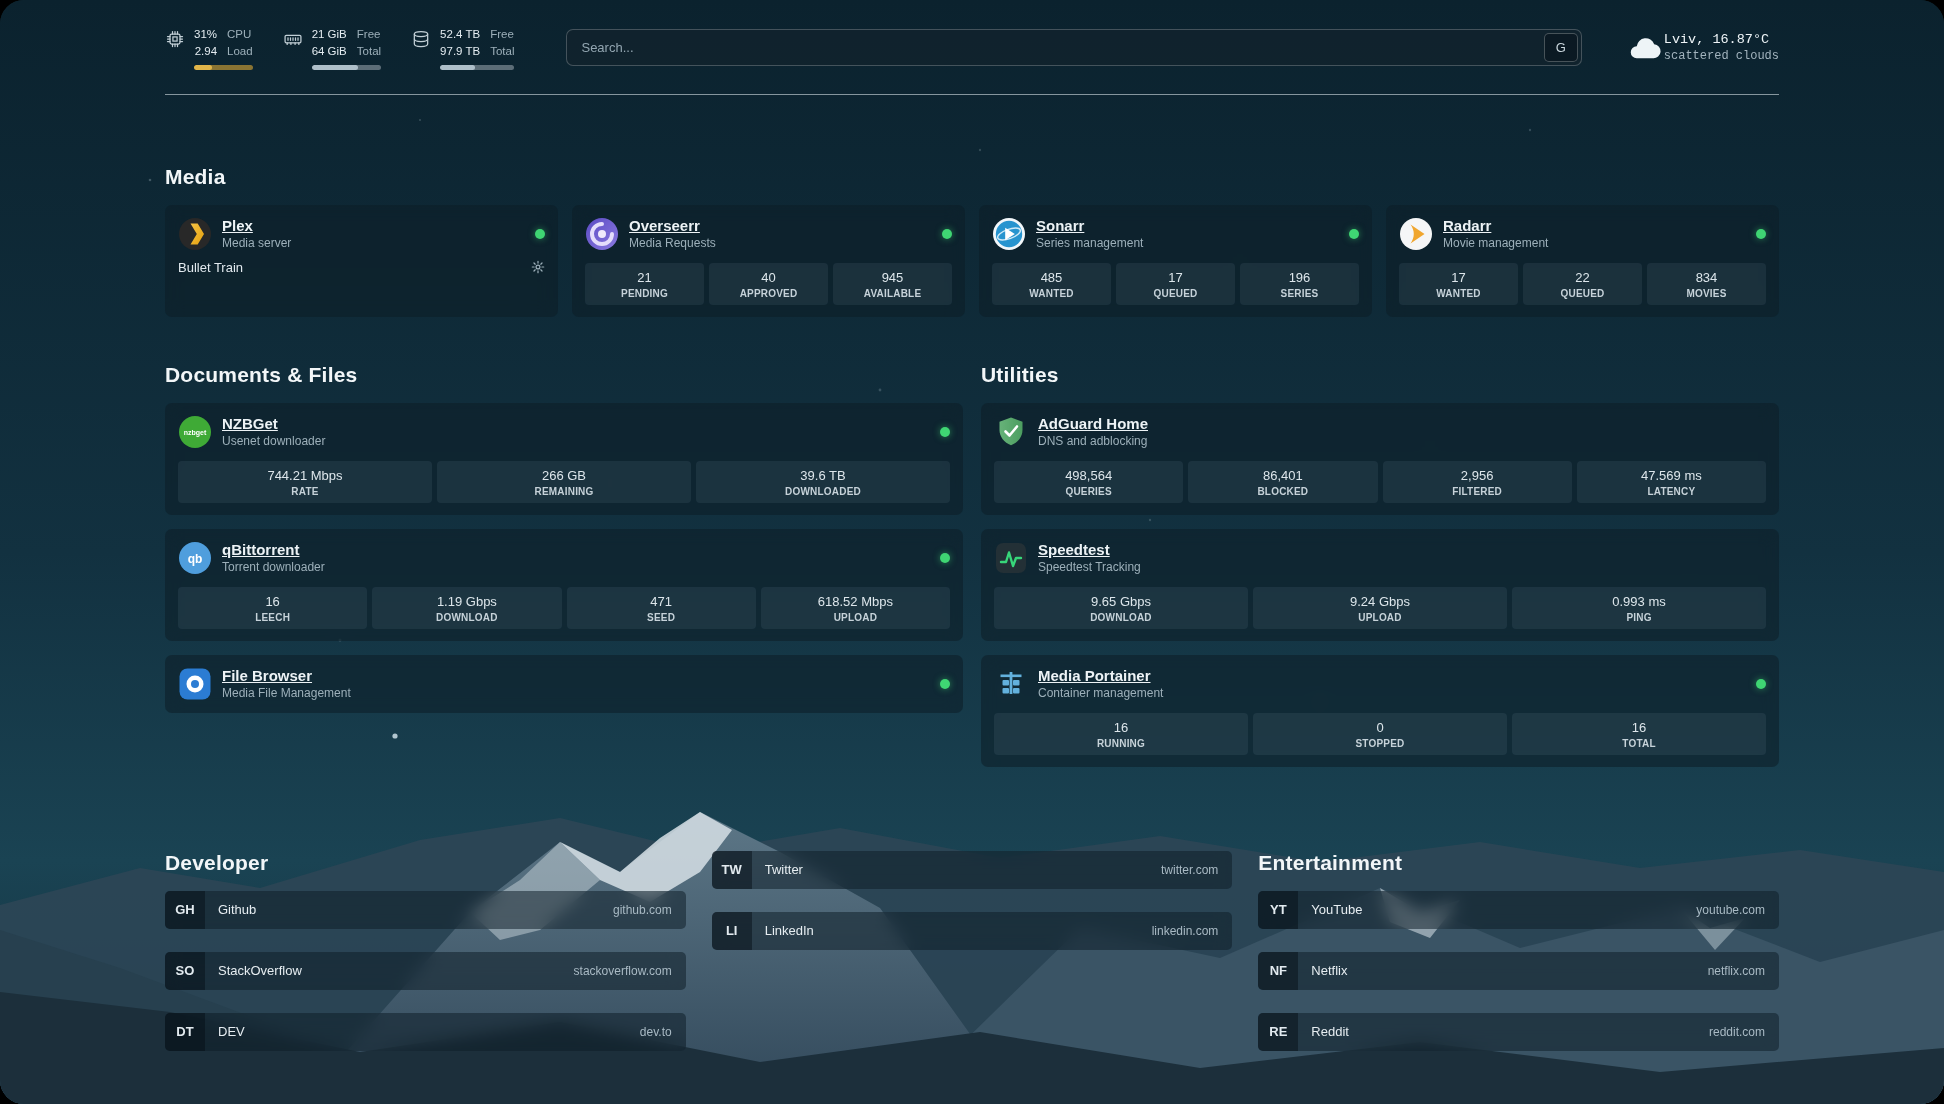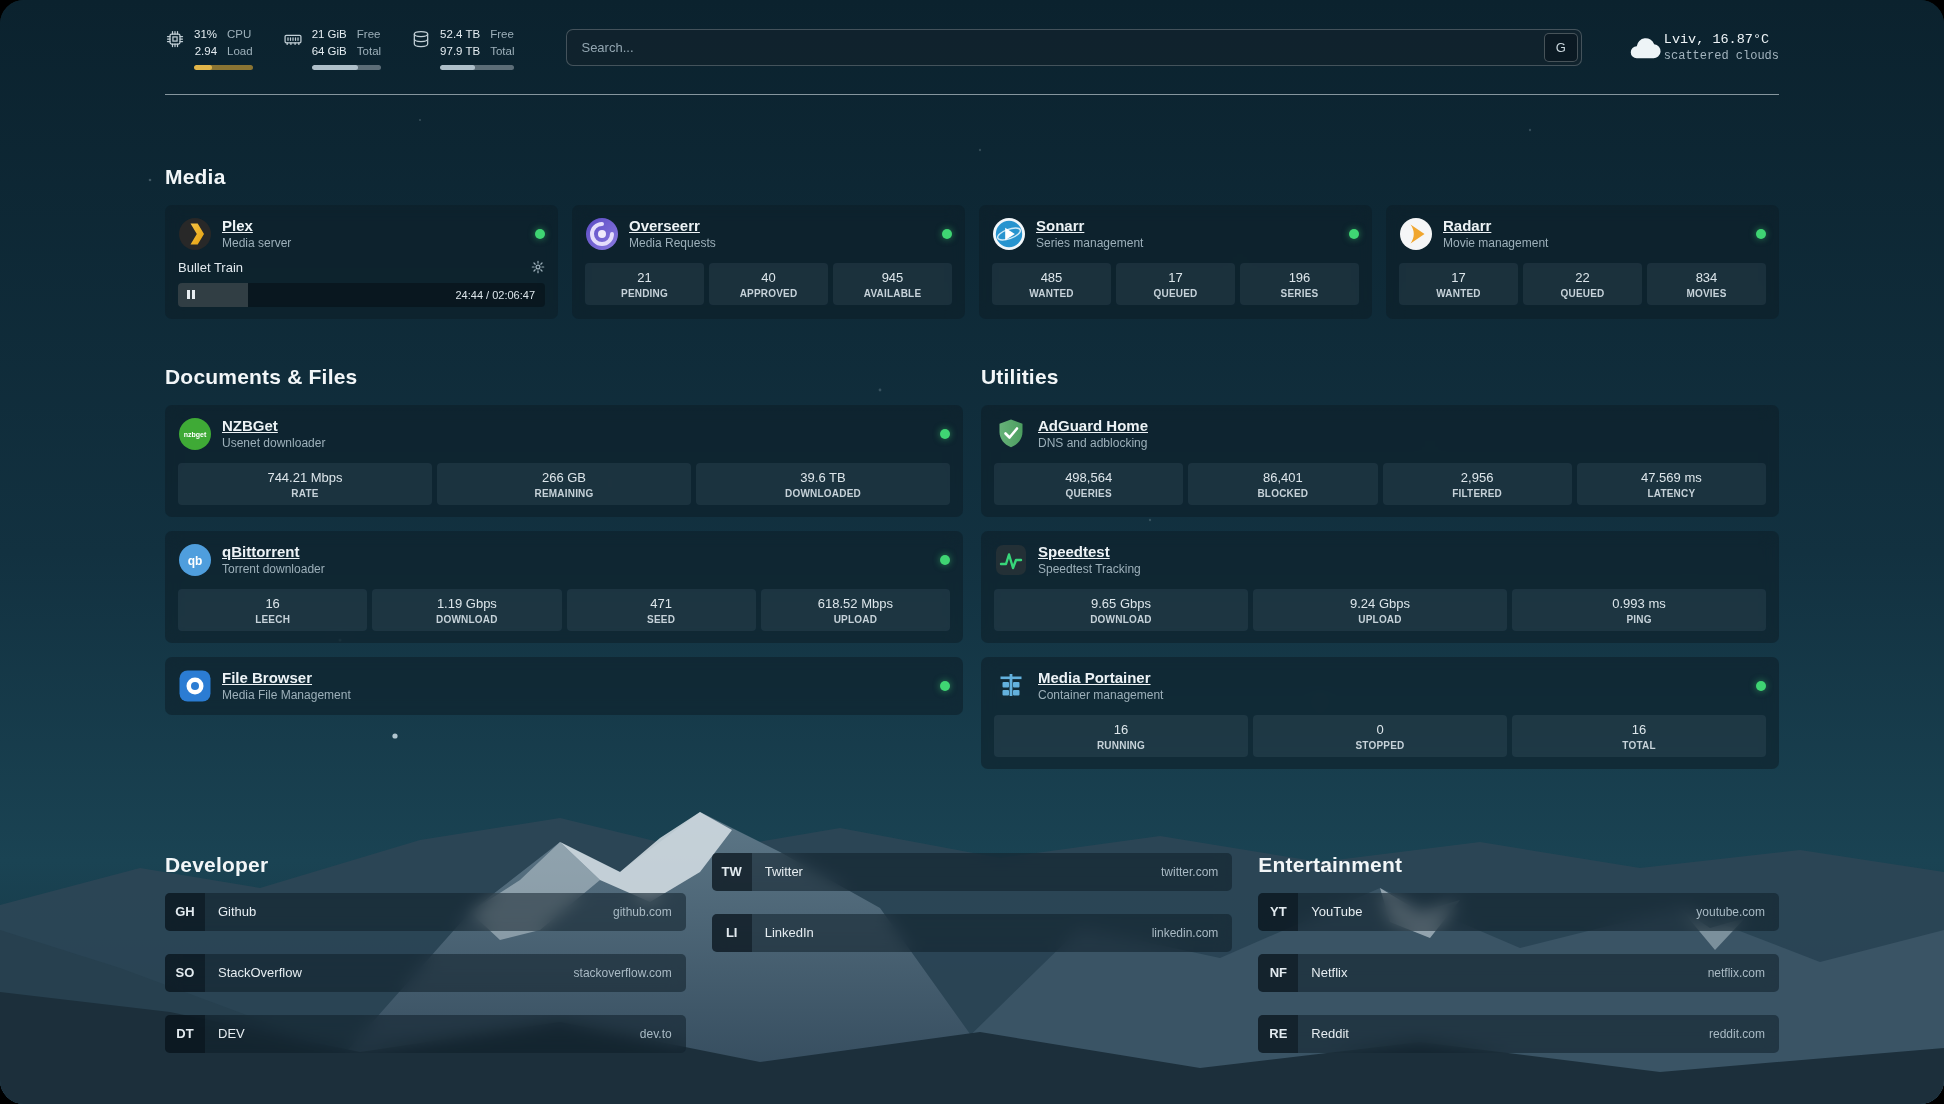--- a/index.html
+++ b/index.html
@@ -240,28 +240,20 @@
               <div class="np-title">Bullet Train</div>
               <span class="gear">
                 <svg viewBox="0 0 16 16" width="14" height="14">
                   <g fill="none" stroke="#9db0ba" stroke-width="1.4" stroke-linecap="round">
                     <circle cx="8" cy="8" r="2.2"></circle>
                     <path d="M8 1.5v2M8 12.5v2M1.5 8h2M12.5 8h2M3.4 3.4l1.4 1.4M11.2 11.2l1.4 1.4M12.6 3.4l-1.4 1.4M4.8 11.2l-1.4 1.4"></path>
                   </g>
                 </svg>
               </span>
             </div>
-            <div class="np-bar">
-              <div class="np-fill" style="width: 19%;"></div>
-              <span class="np-pause">
-                <i></i>
-                <i></i>
-              </span>
-              <span class="np-time">24:44 / 02:06:47</span>
-            </div>
           </div>
           <div class="card">
             <div class="card-head">
               <span class="svc-icon">
                 <svg viewBox="0 0 34 34">
                   <defs>
                     <linearGradient id="gr-ovsr" x1="0" y1="0" x2="1" y2="1">
                       <stop offset="0" stop-color="#5b4bc4"></stop>
                       <stop offset="1" stop-color="#8b7ae0"></stop>
                     </linearGradient>

